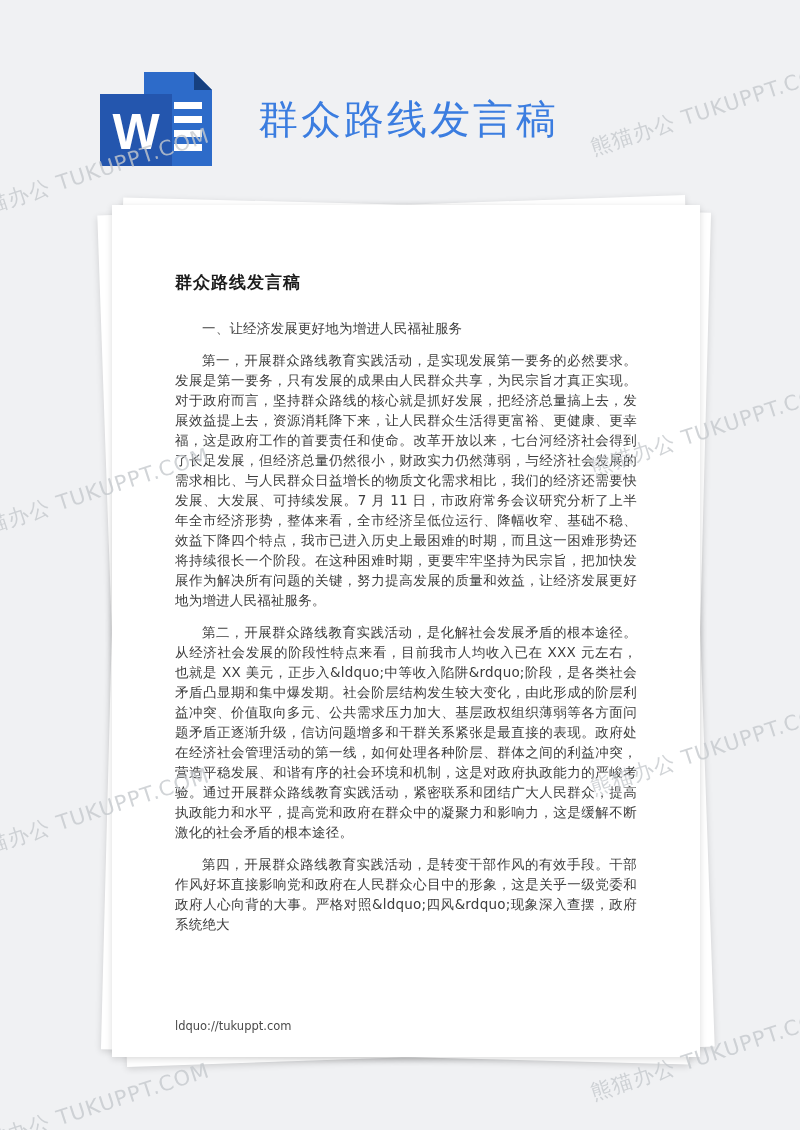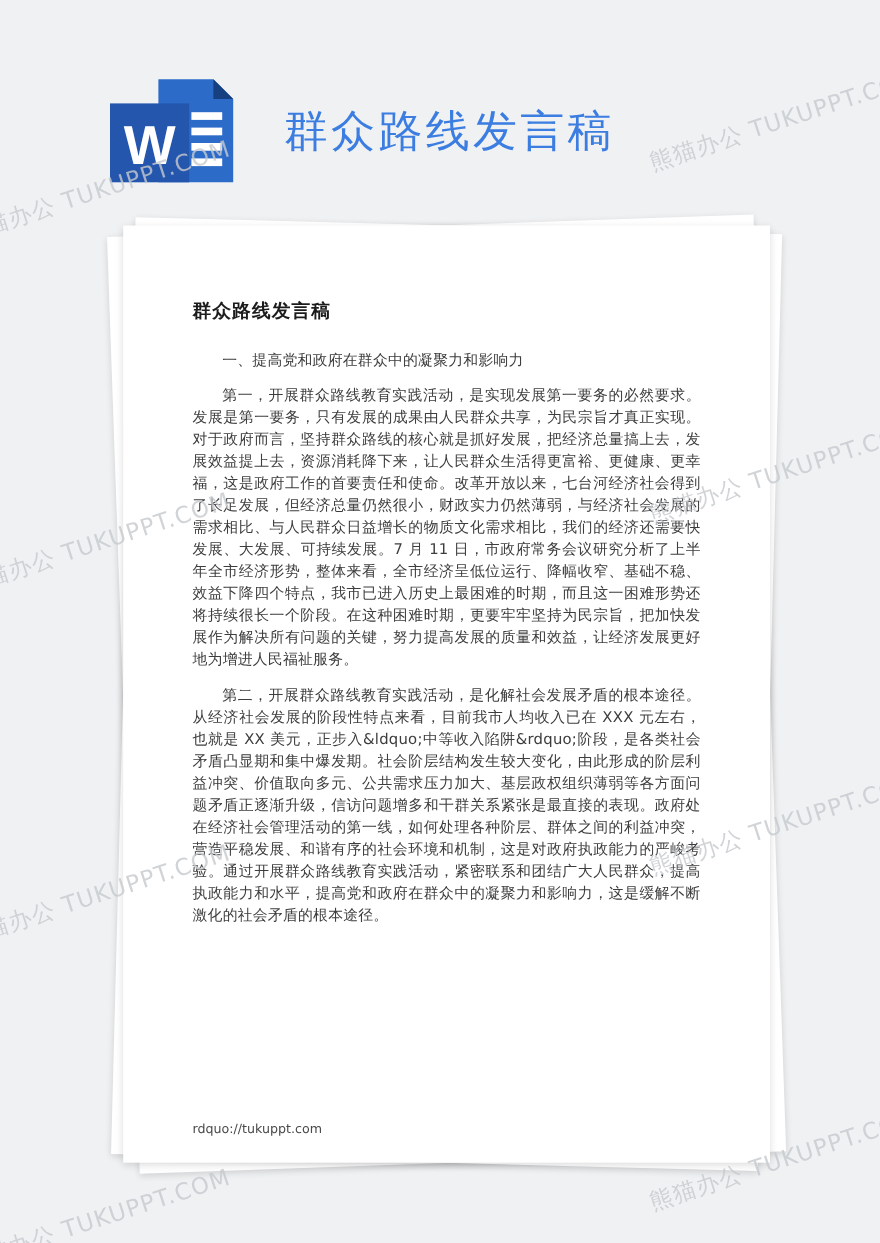--- a/index.html
+++ b/index.html
@@ -95,20 +95,21 @@
   <h1 class="page-title">群众路线发言稿</h1>
 </div>
 
 <div class="paper-stack">
   <div class="sheet back-1"></div>
   <div class="sheet back-2"></div>
   <div class="sheet main">
     <div class="doc-content">
       <h2 class="doc-title">群众路线发言稿</h2>
       <div id="doc-body">
-          <p class="para">一、提高党和政府在群众中的凝聚力和影响力</p>
+          <p class="para">一、让经济发展更好地为增进人民福祉服务</p>
           <p class="para">第一，开展群众路线教育实践活动，是实现发展第一要务的必然要求。发展是第一要务，只有发展的成果由人民群众共享，为民宗旨才真正实现。对于政府而言，坚持群众路线的核心就是抓好发展，把经济总量搞上去，发展效益提上去，资源消耗降下来，让人民群众生活得更富裕、更健康、更幸福，这是政府工作的首要责任和使命。改革开放以来，七台河经济社会得到了长足发展，但经济总量仍然很小，财政实力仍然薄弱，与经济社会发展的需求相比、与人民群众日益增长的物质文化需求相比，我们的经济还需要快发展、大发展、可持续发展。7 月 11 日，市政府常务会议研究分析了上半年全市经济形势，整体来看，全市经济呈低位运行、降幅收窄、基础不稳、效益下降四个特点，我市已进入历史上最困难的时期，而且这一困难形势还将持续很长一个阶段。在这种困难时期，更要牢牢坚持为民宗旨，把加快发展作为解决所有问题的关键，努力提高发展的质量和效益，让经济发展更好地为增进人民福祉服务。</p>
           <p class="para">第二，开展群众路线教育实践活动，是化解社会发展矛盾的根本途径。从经济社会发展的阶段性特点来看，目前我市人均收入已在 XXX 元左右，也就是 XX 美元，正步入&amp;ldquo;中等收入陷阱&amp;rdquo;阶段，是各类社会矛盾凸显期和集中爆发期。社会阶层结构发生较大变化，由此形成的阶层利益冲突、价值取向多元、公共需求压力加大、基层政权组织薄弱等各方面问题矛盾正逐渐升级，信访问题增多和干群关系紧张是最直接的表现。政府处在经济社会管理活动的第一线，如何处理各种阶层、群体之间的利益冲突，营造平稳发展、和谐有序的社会环境和机制，这是对政府执政能力的严峻考验。通过开展群众路线教育实践活动，紧密联系和团结广大人民群众，提高执政能力和水平，提高党和政府在群众中的凝聚力和影响力，这是缓解不断激化的社会矛盾的根本途径。</p>
+          <p class="para">第四，开展群众路线教育实践活动，是转变干部作风的有效手段。干部作风好坏直接影响党和政府在人民群众心目中的形象，这是关乎一级党委和政府人心向背的大事。严格对照&amp;ldquo;四风&amp;rdquo;现象深入查摆，政府系统绝大</p>
         </div>
     </div>
-    <div class="doc-footer">rdquo://tukuppt.com</div>
+    <div class="doc-footer">ldquo://tukuppt.com</div>
   </div>
 </div>
 
 </body></html>

